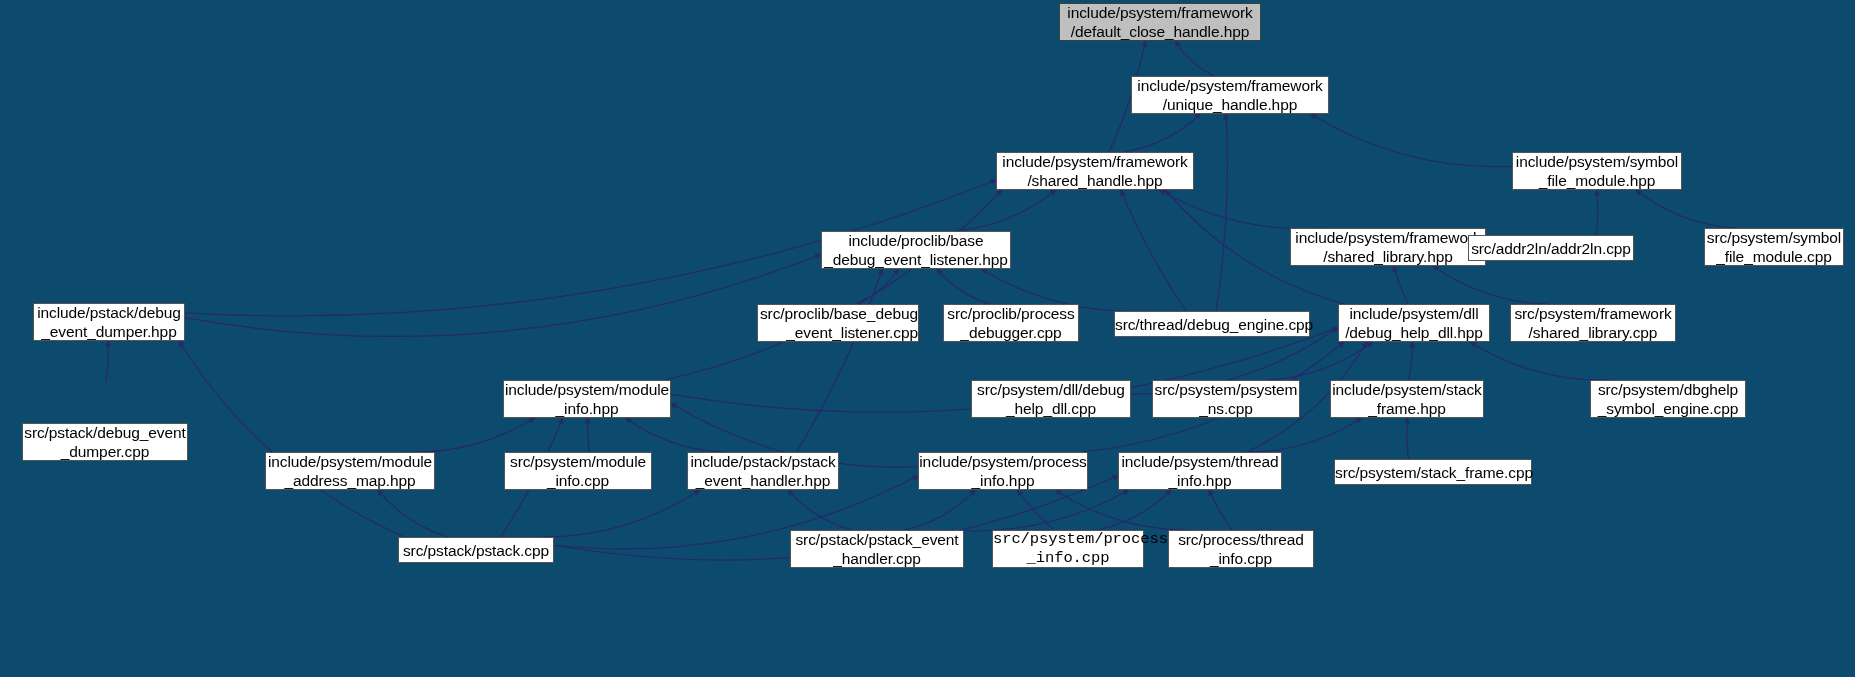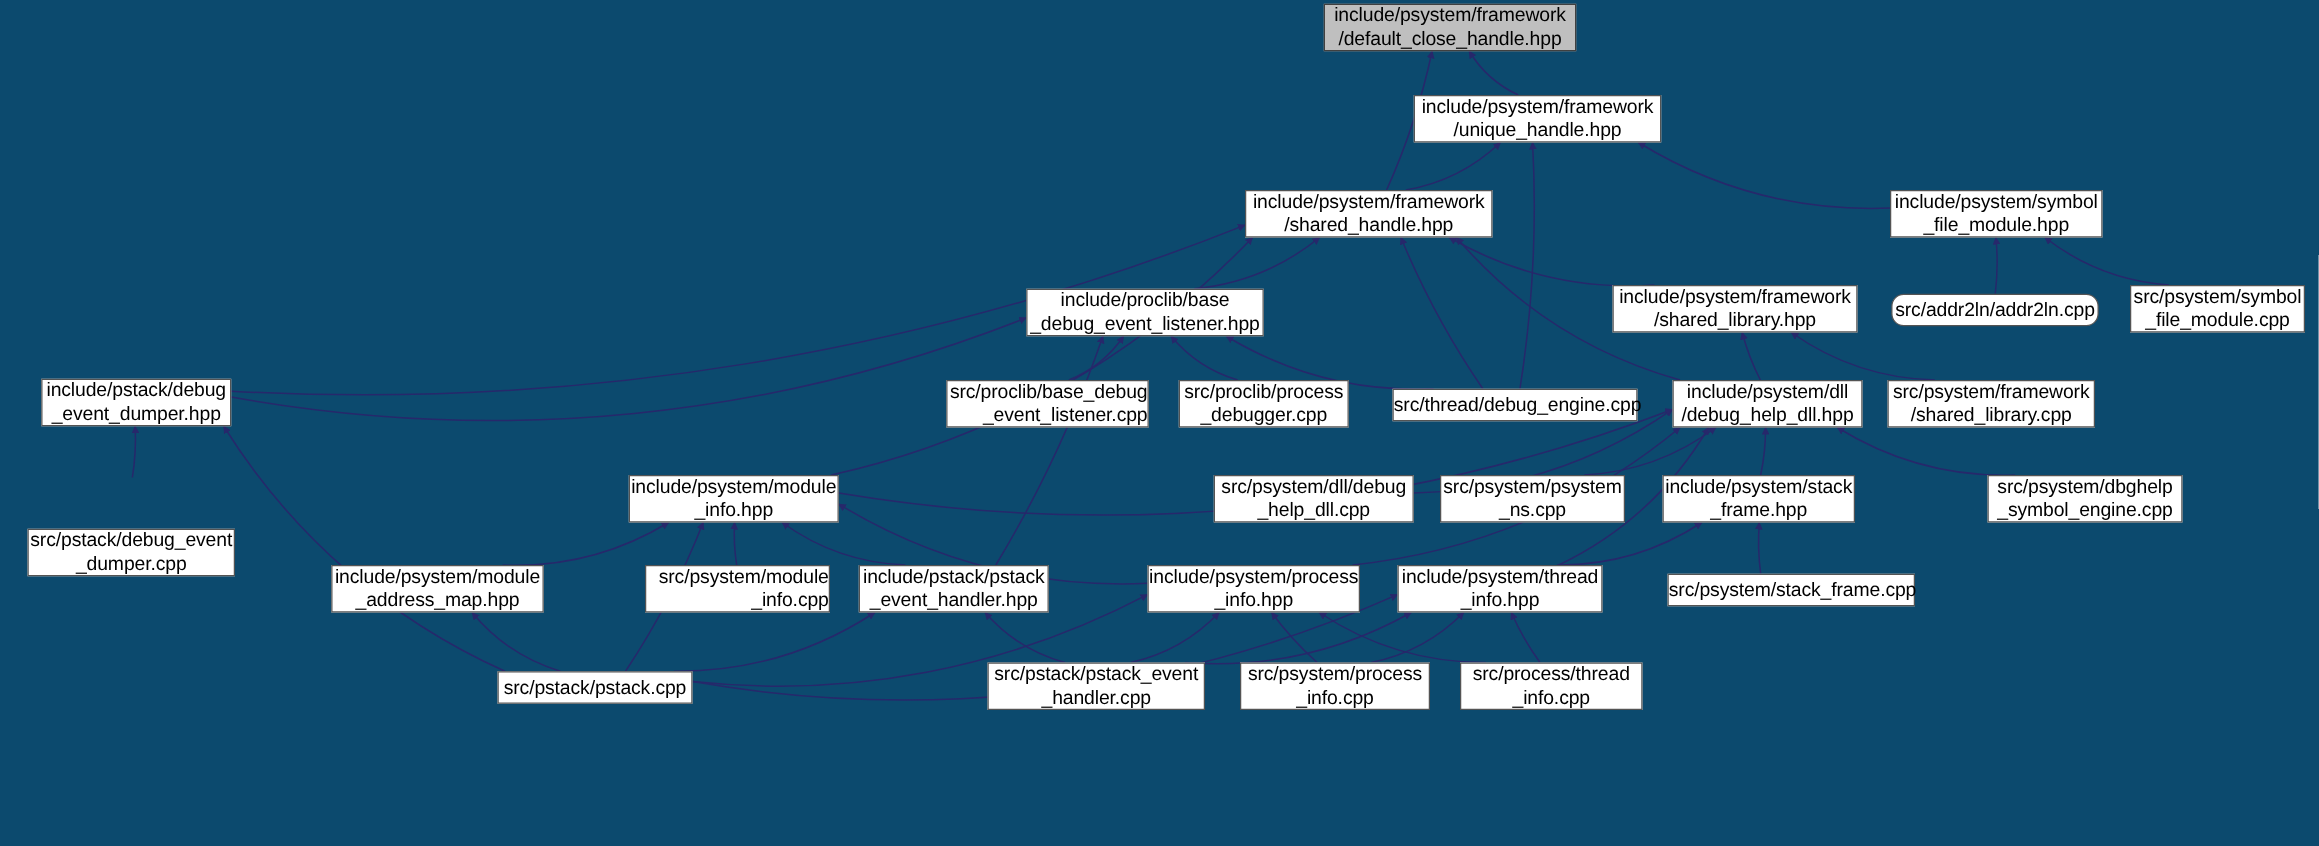--- a/index.html
+++ b/index.html
@@ -116,21 +116,21 @@
       <div class="node" style="left: 1131px; top: 76px; width: 198px; height: 38px;"><span class="lbl">include/psystem/framework
 /unique_handle.hpp</span></div>
       <div class="node" style="left: 996px; top: 152px; width: 198px; height: 38px;"><span class="lbl">include/psystem/framework
 /shared_handle.hpp</span></div>
       <div class="node" style="left: 1512px; top: 152px; width: 170px; height: 38px;"><span class="lbl">include/psystem/symbol
 _file_module.hpp</span></div>
       <div class="node" style="left: 821px; top: 231px; width: 190px; height: 38px;"><span class="lbl">include/proclib/base
 _debug_event_listener.hpp</span></div>
       <div class="node" style="left: 1290px; top: 228px; width: 196px; height: 38px;"><span class="lbl">include/psystem/framework
 /shared_library.hpp</span></div>
-      <div class="node" style="left: 1513px; top: 235px; width: 166px; height: 26px; border-radius: 10px;"><span class="lbl">src/addr2ln/addr2ln.cpp</span></div>
+      <div class="node" style="left: 1468px; top: 235px; width: 166px; height: 26px;"><span class="lbl">src/addr2ln/addr2ln.cpp</span></div>
       <div class="node" style="left: 1704px; top: 228px; width: 140px; height: 38px;"><span class="lbl">src/psystem/symbol
 _file_module.cpp</span></div>
       <div class="node" style="left: 33px; top: 303px; width: 152px; height: 38px;"><span class="lbl">include/pstack/debug
 _event_dumper.hpp</span></div>
       <div class="node" style="left: 757px; top: 304px; width: 162px; height: 38px; text-align: right;"><span class="lbl">src/proclib/base_debug
 _event_listener.cpp</span></div>
       <div class="node" style="left: 943px; top: 304px; width: 136px; height: 38px;"><span class="lbl">src/proclib/process
 _debugger.cpp</span></div>
       <div class="node" style="left: 1114px; top: 311px; width: 196px; height: 26px;"><span class="lbl">src/thread/debug_engine.cpp</span></div>
       <div class="node" style="left: 1338px; top: 304px; width: 152px; height: 38px;"><span class="lbl">include/psystem/dll
@@ -144,30 +144,30 @@
       <div class="node" style="left: 971px; top: 380px; width: 160px; height: 38px;"><span class="lbl">src/psystem/dll/debug
 _help_dll.cpp</span></div>
       <div class="node" style="left: 1152px; top: 380px; width: 148px; height: 38px;"><span class="lbl">src/psystem/psystem
 _ns.cpp</span></div>
       <div class="node" style="left: 1330px; top: 380px; width: 154px; height: 38px;"><span class="lbl">include/psystem/stack
 _frame.hpp</span></div>
       <div class="node" style="left: 1590px; top: 380px; width: 156px; height: 38px;"><span class="lbl">src/psystem/dbghelp
 _symbol_engine.cpp</span></div>
       <div class="node" style="left: 265px; top: 452px; width: 170px; height: 38px;"><span class="lbl">include/psystem/module
 _address_map.hpp</span></div>
-      <div class="node" style="left: 516px; top: 452px; width: 148px; height: 38px; text-align: right;"><span class="lbl">src/psystem/module
+      <div class="node" style="left: 504px; top: 452px; width: 148px; height: 38px;"><span class="lbl">src/psystem/module
 _info.cpp</span></div>
       <div class="node" style="left: 687px; top: 452px; width: 152px; height: 38px;"><span class="lbl">include/pstack/pstack
 _event_handler.hpp</span></div>
       <div class="node" style="left: 918px; top: 452px; width: 170px; height: 38px;"><span class="lbl">include/psystem/process
 _info.hpp</span></div>
       <div class="node" style="left: 1118px; top: 452px; width: 164px; height: 38px;"><span class="lbl">include/psystem/thread
 _info.hpp</span></div>
       <div class="node" style="left: 1334px; top: 459px; width: 198px; height: 26px;"><span class="lbl">src/psystem/stack_frame.cpp</span></div>
       <div class="node" style="left: 398px; top: 537px; width: 156px; height: 26px;"><span class="lbl">src/pstack/pstack.cpp</span></div>
       <div class="node" style="left: 790px; top: 530px; width: 174px; height: 38px;"><span class="lbl">src/pstack/pstack_event
 _handler.cpp</span></div>
-      <div class="node" style="left: 992px; top: 530px; width: 152px; height: 38px;"><span class="lbl">src/psystem/process
+      <div class="node" style="left: 992px; top: 530px; width: 152px; height: 38px; font-family: Liberation Mono, monospace;"><span class="lbl">src/psystem/process
 _info.cpp</span></div>
       <div class="node" style="left: 1168px; top: 530px; width: 146px; height: 38px;"><span class="lbl">src/process/thread
 _info.cpp</span></div>
     </div>
 </div>
 
 </body></html>

